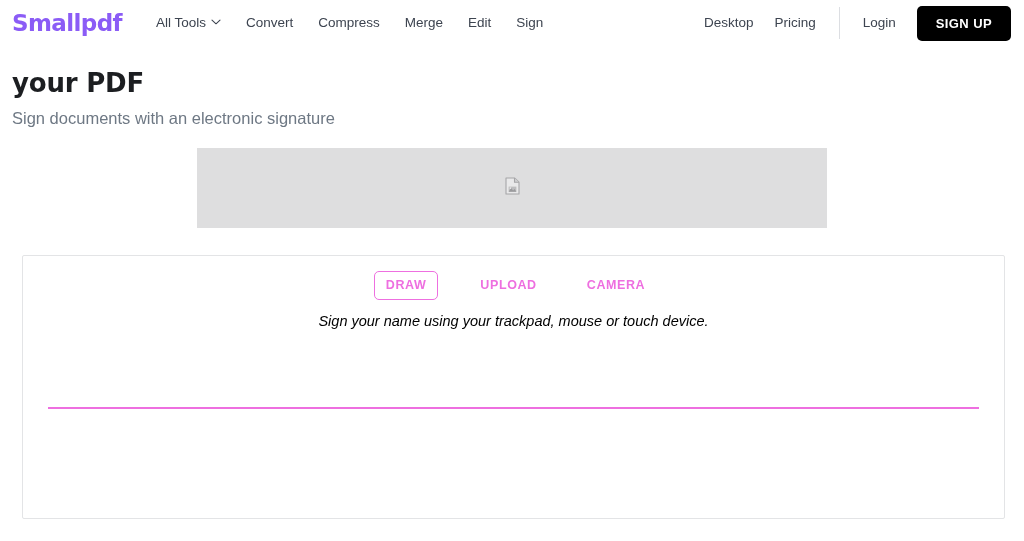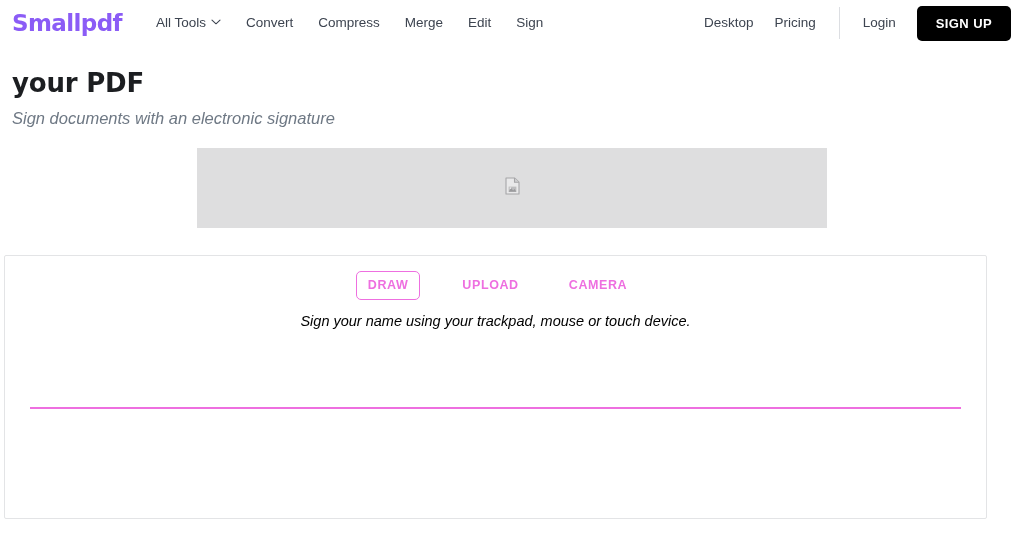--- a/index.html
+++ b/index.html
@@ -102,21 +102,20 @@
     margin: 0;
     line-height: 1.1;
     letter-spacing: -0.2px;
   }
   .page-subtitle {
     font-size: 16.5px;
     color: #6e7884;
     margin: 11px 0 0 0;
     line-height: 1.2;
     font-weight: 400;
-    font-style: italic;
   }
 
   
   .preview-row {
     margin-top: 20px;
     display: flex;
     justify-content: center;
   }
   .preview-box {
     width: 630px;
@@ -124,21 +123,21 @@
     background: #dededf;
     display: flex;
     align-items: center;
     justify-content: center;
   }
   .doc-icon { display: block; }
 
   
   .sig-panel {
     position: absolute;
-    left: 4px;
+    left: 22px;
     top: 255px;
     width: 983px;
     height: 264px;
     border: 1px solid #e3e4e6;
     background: #ffffff;
     border-radius: 2px;
   }
   .tabs {
     display: flex;
     align-items: center;

